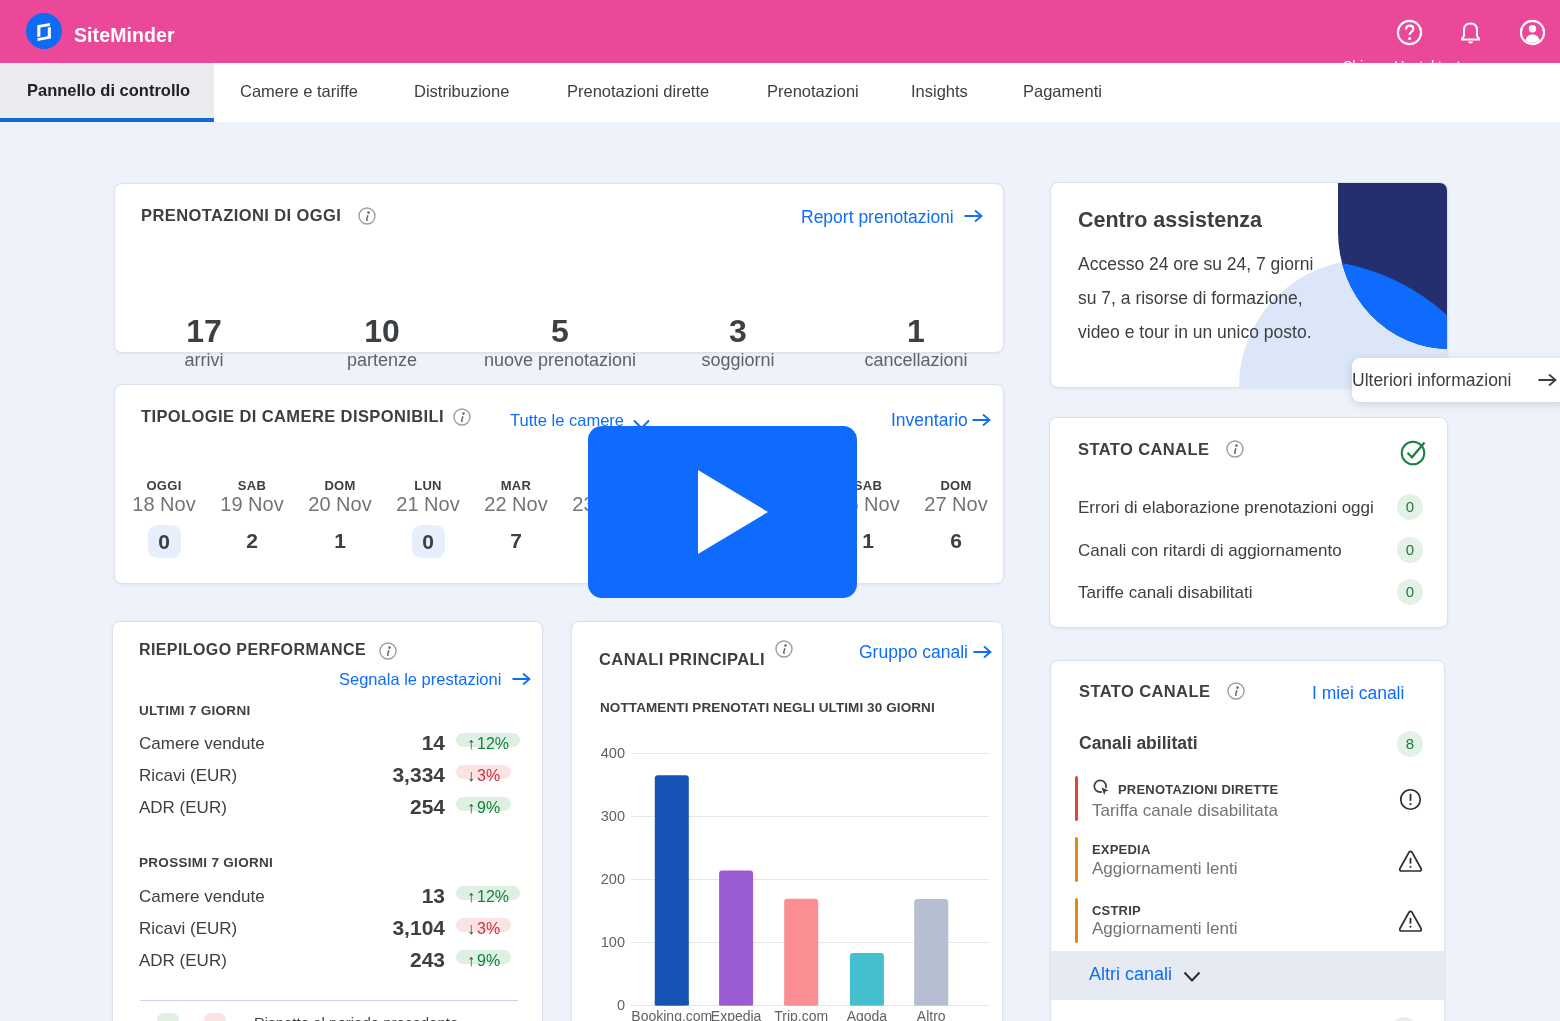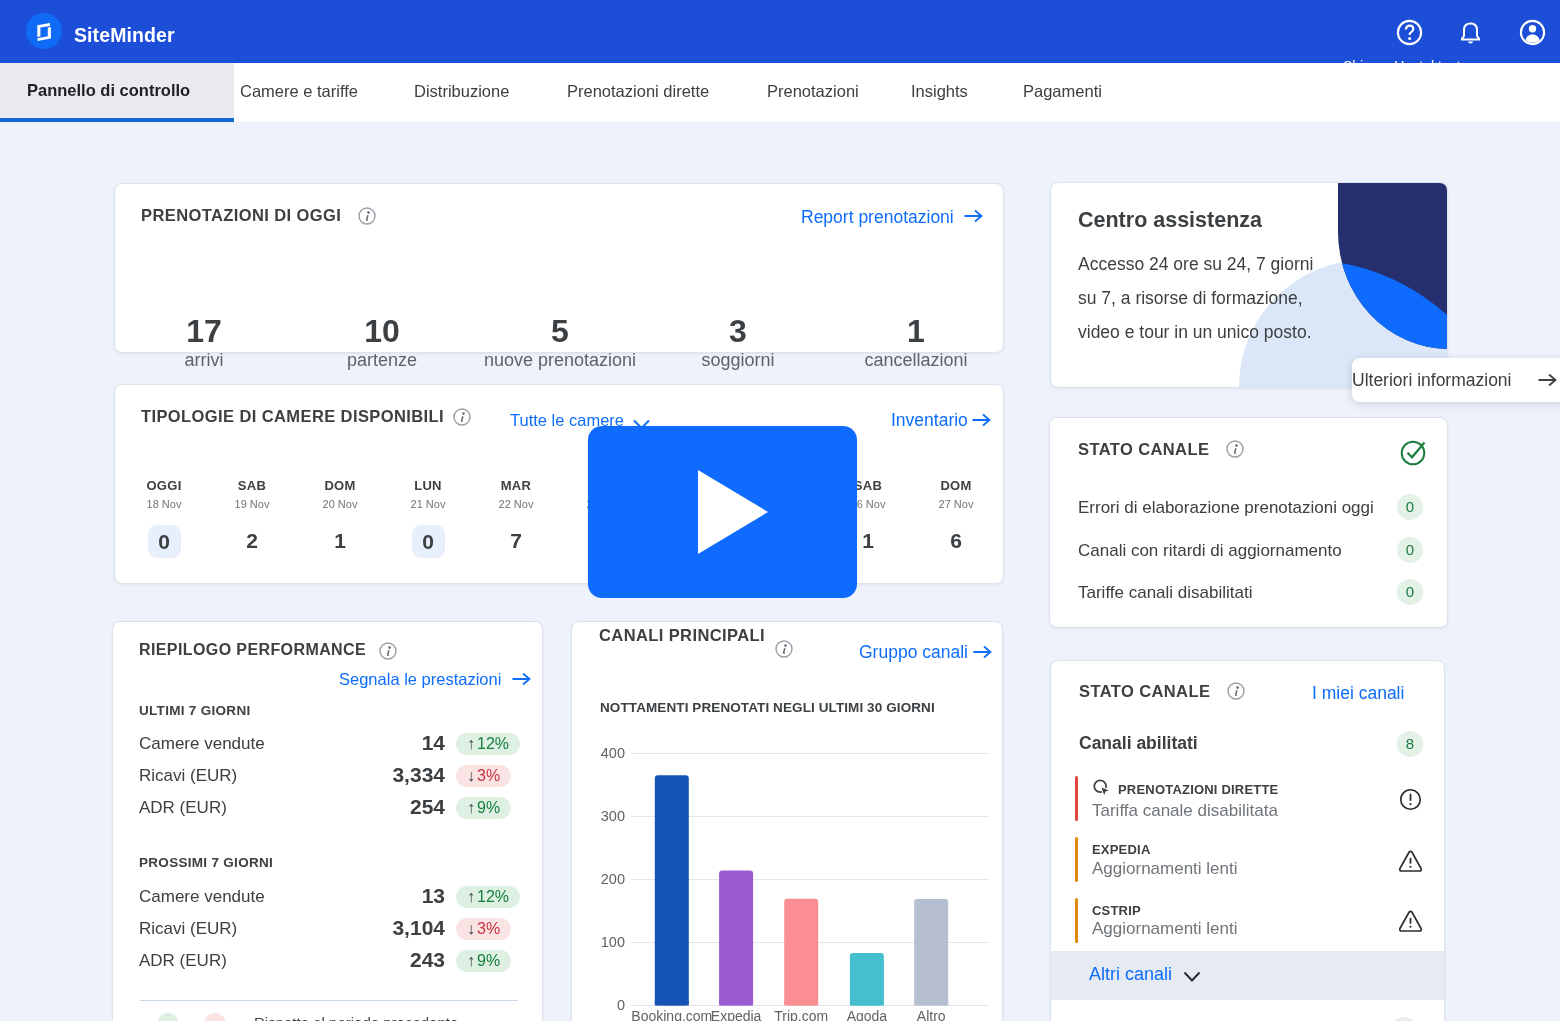--- a/index.html
+++ b/index.html
@@ -1,48 +1,48 @@
 <!DOCTYPE html>
 <html><head>
 <meta charset="utf-8">
 <style>
 * { margin:0; padding:0; box-sizing:border-box; }
 html,body { width:1560px; height:1021px; overflow:hidden; }
 body { font-family:"Liberation Sans", sans-serif; background:#eef2fa; position:relative; }
 #page { position:relative; width:1560px; height:1021px; overflow:hidden; }
 .abs { position:absolute; }
 
-#header { position:absolute; left:0; top:0; width:1560px; height:63px; background:#1d4ed8; overflow:hidden; }
+#header { position:absolute; left:0; top:0; width:1560px; height:63px; background:#ec4899; overflow:hidden; }
 #logo-circle { position:absolute; left:26px; top:13px; width:36px; height:36px; border-radius:50%; background:#0f6af5; }
 #brand { position:absolute; left:74px; top:24px; color:#fff; font-size:19.5px; font-weight:bold; letter-spacing:0.1px; }
 .hicon { position:absolute; top:19px; }
 #clipped-name { position:absolute; left:1343px; top:58px; color:#fff; font-size:14px; }
 
 #nav { position:absolute; left:0; top:63px; width:1560px; height:59px; background:#fff; }
 .tab { position:absolute; top:0; height:59px; line-height:57px; font-size:16.5px; color:#3c4043; }
-#tab-active { position:absolute; left:0; top:0; width:234px; height:59px; background:#e9ebef; border-bottom:4px solid #1469d6; }
+#tab-active { position:absolute; left:0; top:0; width:214px; height:59px; background:#e9ebef; border-bottom:4px solid #1469d6; }
 #tab-active span { position:absolute; left:27px; top:0; line-height:55px; font-size:16.5px; font-weight:bold; color:#202124; }
 
 .card { position:absolute; background:#fff; border:1px solid #dbe2ee; border-radius:8px; box-shadow:0 1px 3px rgba(40,60,100,0.07); }
 .ctitle { font-size:16.5px; font-weight:bold; color:#3d4043; letter-spacing:0.4px; }
 .link { color:#0e6dfb; font-size:17.5px; }
 .stat { top:88px; width:178px; text-align:center;margin-top:42px; }
 .stat b { display:block; font-size:32px; color:#3c4043; line-height:35px; }
 .stat span { display:block; font-size:18px; color:#5f6368; margin-top:1px; }
 .day { position:absolute; top:93px; width:88px; text-align:center; }
 .day .wd { font-size:13px; line-height:15px; font-weight:bold; color:#3c4043; letter-spacing:0.3px; }
-.day .dt { font-size:11px; line-height:18px; color:#70757a; margin-top:2px; }
+.day .dt { font-size:20px; line-height:18px; color:#70757a; margin-top:2px; }
 .day .num { font-size:21px; line-height:24px; font-weight:bold; color:#3c4043; margin-top:16px; }
 .day .pill0 { display:inline-block; width:33px; height:33px; line-height:33px; background:#e7effc; border-radius:9px; margin-top:12px; font-size:21px; font-weight:bold; color:#3c4043; }
 .sechead { font-size:13.5px; font-weight:bold; color:#3c4043; letter-spacing:0.3px; }
 .prow { left:0; width:431px; height:22px; }
 .prow .pl { position:absolute; left:26px; top:0; font-size:17px; color:#3c4043; }
 .prow .pv { position:absolute; right:99px; top:-3px; font-size:21px; font-weight:bold; color:#3c4043; }
 .prow .pp { position:absolute; left:343px; top:-1px; }
-.pp { display:inline-block; height:22px; line-height:22px; border-radius:11px; font-size:16px; padding:0 11px; }
+.pp { display:inline-block; height:14px; line-height:22px; border-radius:11px; font-size:16px; padding:0 11px; }
 .pp i { font-style:normal; color:#3c4043; margin-right:2px; }
 .pp.green { background:#def0e2; color:#157f3e; }
 .pp.red { background:#f9e3e3; color:#cc3340; }
 .srow { left:28px; font-size:17px; color:#3c4043; }
 .gpill { left:346.8px; width:26px; height:26px; border-radius:50%; background:#e3f1e7; color:#1c7a40; font-size:15px; text-align:center; line-height:26px; }
 .chbar { left:23.5px; width:3.5px; height:45px; border-radius:2px; }
 .chname { font-size:13px; font-weight:bold; color:#3c4043; letter-spacing:0.2px; }
 .chsub { font-size:17px; color:#70757a; }
 .warntri { left:347px; }
 </style>
@@ -228,21 +228,21 @@
         <span class="pv">243</span>
         <span class="pp green"><i>↑</i>9%</span>
       </div>
     <div class="abs" style="left:27px; top:378px; width:378px; height:1px; background:#c9d6e8;"></div>
     <div class="abs pp green" style="left:44px; top:391px; width:16px;">&nbsp;</div>
     <div class="abs pp red" style="left:91px; top:391px; width:10px;">&nbsp;</div>
     <div class="abs" style="left:141px; top:392px; font-size:15px; color:#3c4043;">Rispetto al periodo precedente</div>
   </div>
 
   <div class="card" id="card-channels" style="left:571px; top:621px; width:432px; height:430px;">
-    <div class="abs ctitle" style="left:27px; top:4px;">CANALI PRINCIPALI</div>
+    <div class="abs ctitle" style="left:27px; top:28px;">CANALI PRINCIPALI</div>
     <svg class="abs" style="left:203px; top:18px;" width="18" height="18" viewBox="0 0 18 18">
       <circle cx="9" cy="9" r="8" fill="none" stroke="#9aa0a6" stroke-width="1.4"></circle>
       <circle cx="10.5" cy="5.6" r="1.3" fill="#6a6f75"></circle>
         <path d="M9.9 8.2 L8.7 12.4 C8.55 13 9.0 13.4 9.7 13.1" fill="none" stroke="#6a6f75" stroke-width="1.6"></path>
     </svg>
     <div class="abs link" style="left:287px; top:20px;">Gruppo canali</div>
     <svg class="abs" style="left:400px; top:22px;" width="21" height="16" viewBox="0 0 21 16">
       <path d="M1.5 8 H18 M12 2.5 L18.5 8 L12 13.5" fill="none" stroke="#0e6dfb" stroke-width="1.8"></path>
     </svg>
     <div class="abs sechead" style="left:28px; top:78px; letter-spacing:0.1px; font-size:13.5px;">NOTTAMENTI PRENOTATI NEGLI ULTIMI 30 GIORNI</div>

